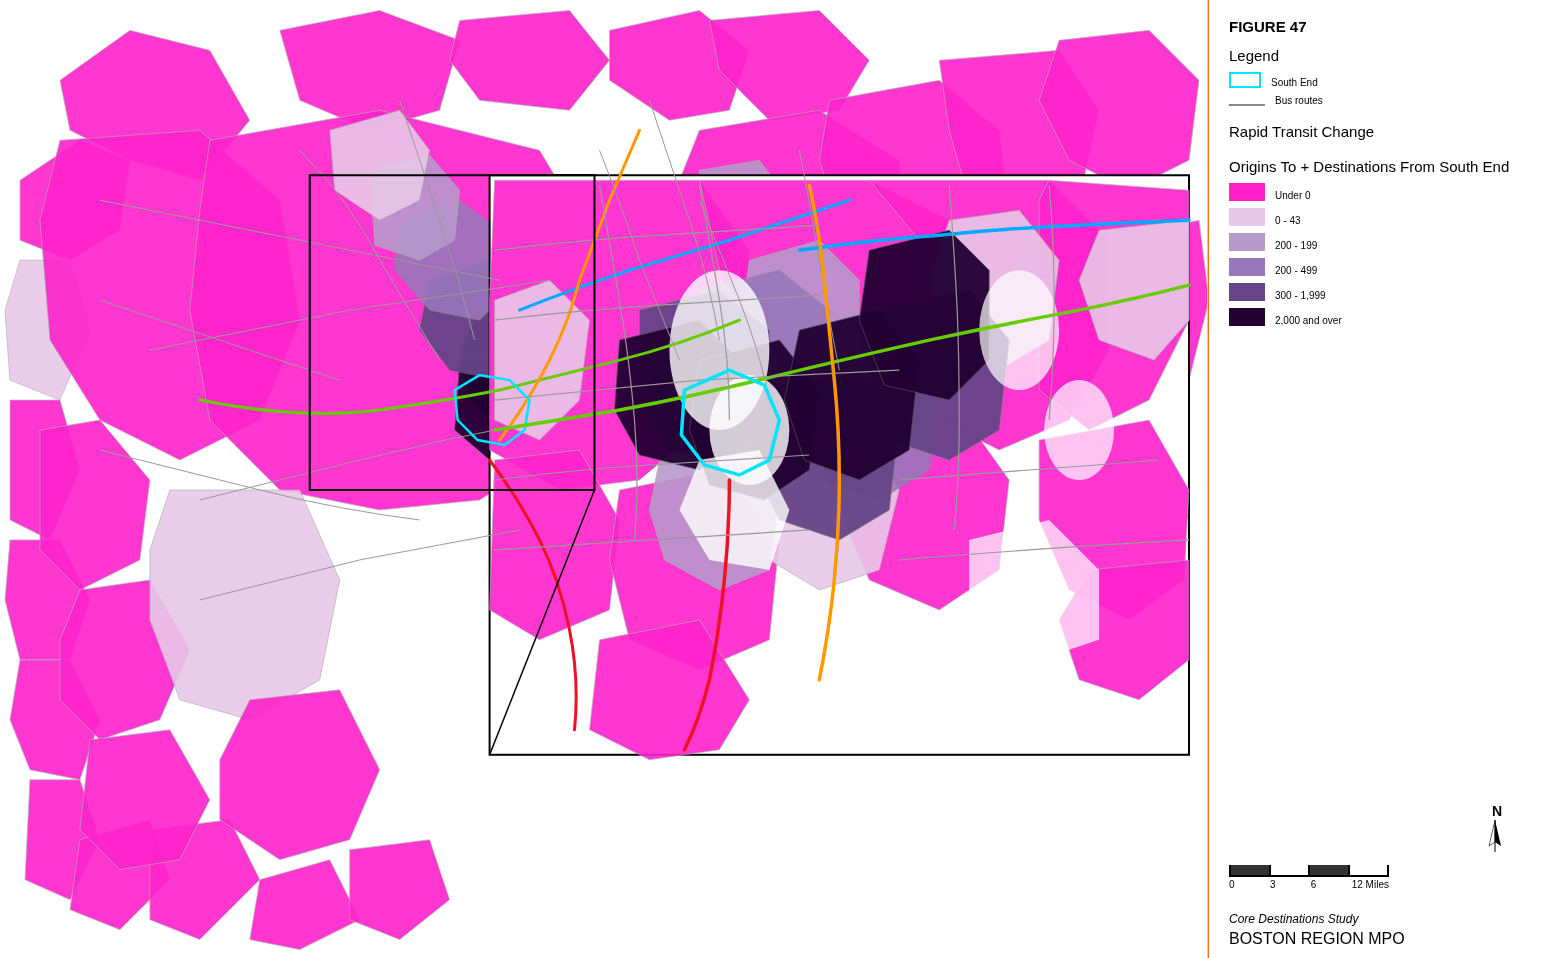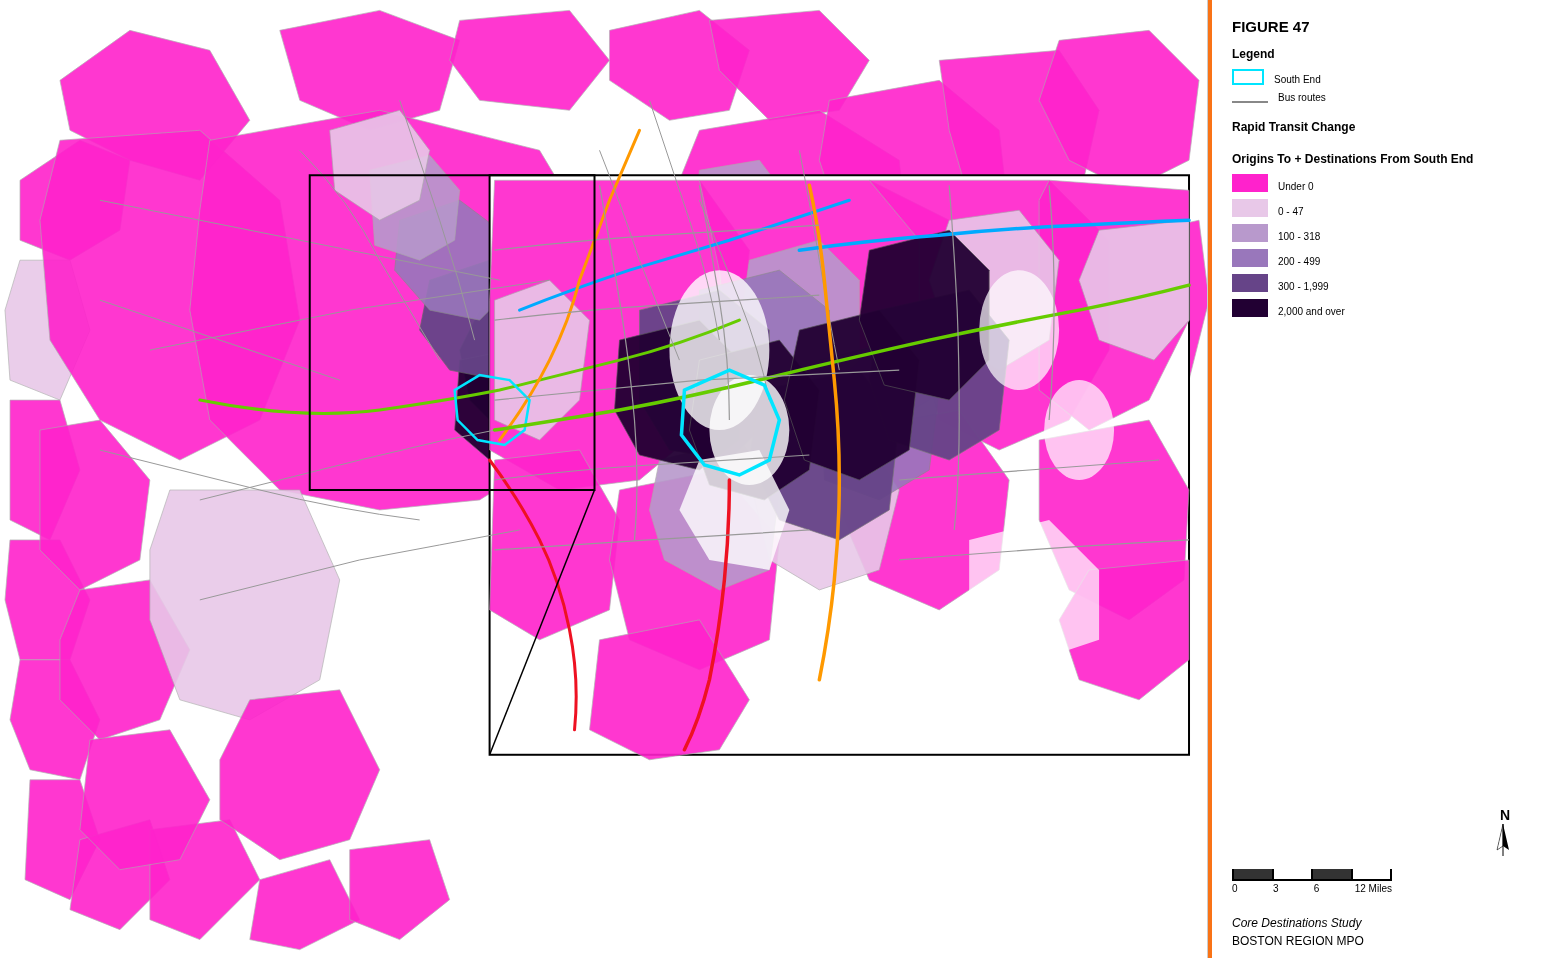--- a/index.html
+++ b/index.html
@@ -17,42 +17,42 @@
       flex: 1;
       position: relative;
       background: #fff;
       border-right: 1px solid #ccc;
     }
 
     
     #legend-panel {
       width: 340px;
       min-width: 340px;
-      padding: 18px 20px 10px 20px;
+      padding: 18px 28px 10px 20px;
       display: flex;
       flex-direction: column;
       background: #fff;
-      border-left: 4px solid #f97316;
+      border-left: 1px solid #f97316;
     }
 
     .figure-number {
       font-weight: bold;
       font-size: 15px;
       margin-bottom: 2px;
     }
     .figure-title {
       font-size: 14px;
       font-weight: bold;
       line-height: 1.4;
       margin-bottom: 20px;
     }
 
     .legend-section-title {
-      font-weight: bold;
-      font-size: 12px;
+      font-weight: normal;
+      font-size: 15px;
       margin-bottom: 8px;
       margin-top: 10px;
     }
 
     .legend-item {
       display: flex;
       align-items: flex-end;
       margin-bottom: 7px;
       font-size: 10px;
     }
@@ -133,21 +133,21 @@
       margin-top: 2px;
     }
 
     .footer-study {
       font-style: italic;
       font-size: 12px;
       margin-top: 14px;
     }
 
     .footer-org {
-      font-size: 12px;
+      font-size: 16px;
       font-weight: normal;
       margin-top: 4px;
     }
 
     
     #map-svg {
       width: 100%;
       height: 100%;
     }
   </style>
@@ -327,25 +327,25 @@
   <div class="legend-section-title">Origins To + Destinations From South End</div>
 
   <div id="origins-items">
 
   <div class="legend-item">
         <div class="legend-swatch" style="background: rgb(255, 34, 204);"></div>
         <span>Under 0</span>
       </div>
       <div class="legend-item">
         <div class="legend-swatch" style="background: rgb(232, 200, 232);"></div>
-        <span>0 - 47</span>
+        <span>0 - 43</span>
       </div>
       <div class="legend-item">
         <div class="legend-swatch" style="background: rgb(184, 153, 204);"></div>
-        <span>100 - 318</span>
+        <span>200 - 199</span>
       </div>
       <div class="legend-item">
         <div class="legend-swatch" style="background: rgb(153, 119, 187);"></div>
         <span>200 - 499</span>
       </div>
       <div class="legend-item">
         <div class="legend-swatch" style="background: rgb(102, 68, 136);"></div>
         <span>300 - 1,999</span>
       </div>
       <div class="legend-item">

